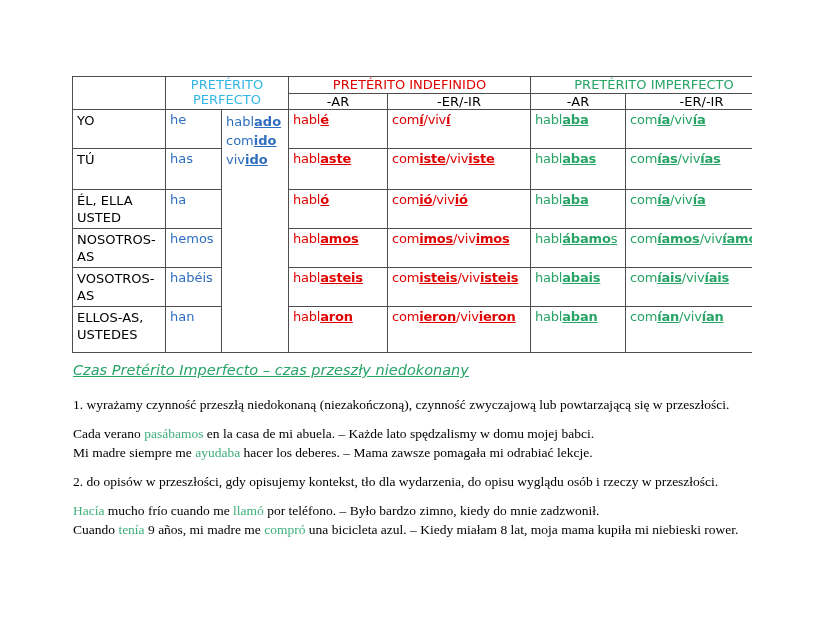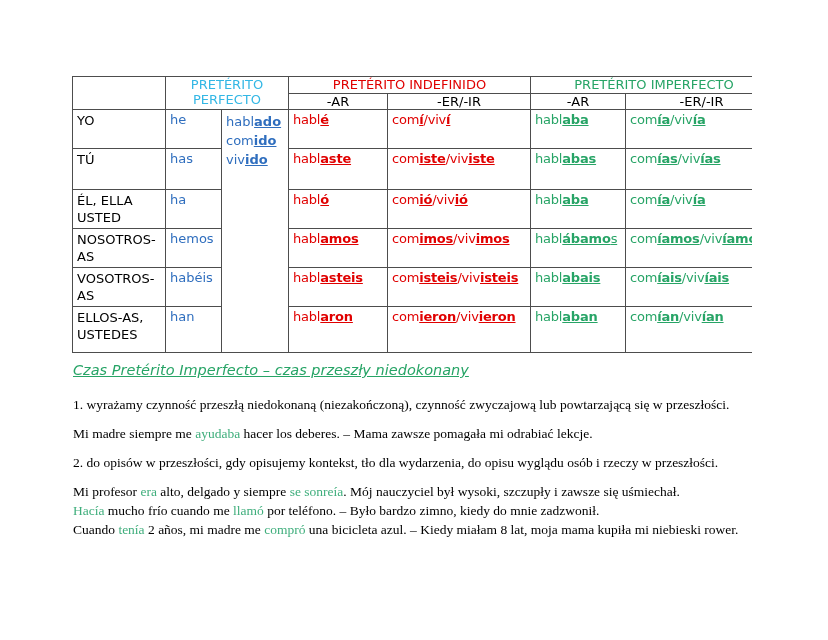--- a/index.html
+++ b/index.html
@@ -130,26 +130,26 @@
       </tbody>
   </table>
 
   <div class="text-section">
     <div class="heading">Czas Pretérito Imperfecto – czas przeszły niedokonany</div>
     <div class="blocks">
         <div class="block">
           <div class="tline"><span>1. wyrażamy czynność przeszłą niedokonaną (niezakończoną), czynność zwyczajową lub powtarzającą się w przeszłości.</span></div>
         </div>
         <div class="block">
+          <div class="tline"><span>Cada verano </span><span class="gw">pasábamos</span><span> en la casa de mi abuela. – Każde lato spędzalismy w domu mojej babci.</span></div>
           <div class="tline"><span>Mi madre siempre me </span><span class="gw">ayudaba</span><span> hacer los deberes.  – Mama zawsze pomagała mi odrabiać lekcje.</span></div>
         </div>
         <div class="block">
           <div class="tline"><span>2. do opisów w przeszłości, gdy opisujemy kontekst, tło dla wydarzenia, do opisu wyglądu osób i rzeczy w przeszłości.</span></div>
         </div>
         <div class="block">
-          <div class="tline"><span>Mi profesor </span><span class="gw">era</span><span> alto, delgado y siempre </span><span class="gw">se sonreía</span><span>. Mój nauczyciel był wysoki, szczupły i zawsze się uśmiechał.</span></div>
           <div class="tline"><span class="gw">Hacía</span><span> mucho frío cuando me </span><span class="gw">llamó</span><span> por teléfono. – Było bardzo zimno, kiedy do mnie zadzwonił.</span></div>
-          <div class="tline"><span>Cuando </span><span class="gw">tenía</span><span> 2 años, mi madre me </span><span class="gw">compró</span><span> una bicicleta azul. – Kiedy miałam 8 lat, moja mama kupiła mi niebieski rower.</span></div>
+          <div class="tline"><span>Cuando </span><span class="gw">tenía</span><span> 9 años, mi madre me </span><span class="gw">compró</span><span> una bicicleta azul. – Kiedy miałam 8 lat, moja mama kupiła mi niebieski rower.</span></div>
         </div>
       </div>
   </div>
 
 </div>
 
 </body></html>

